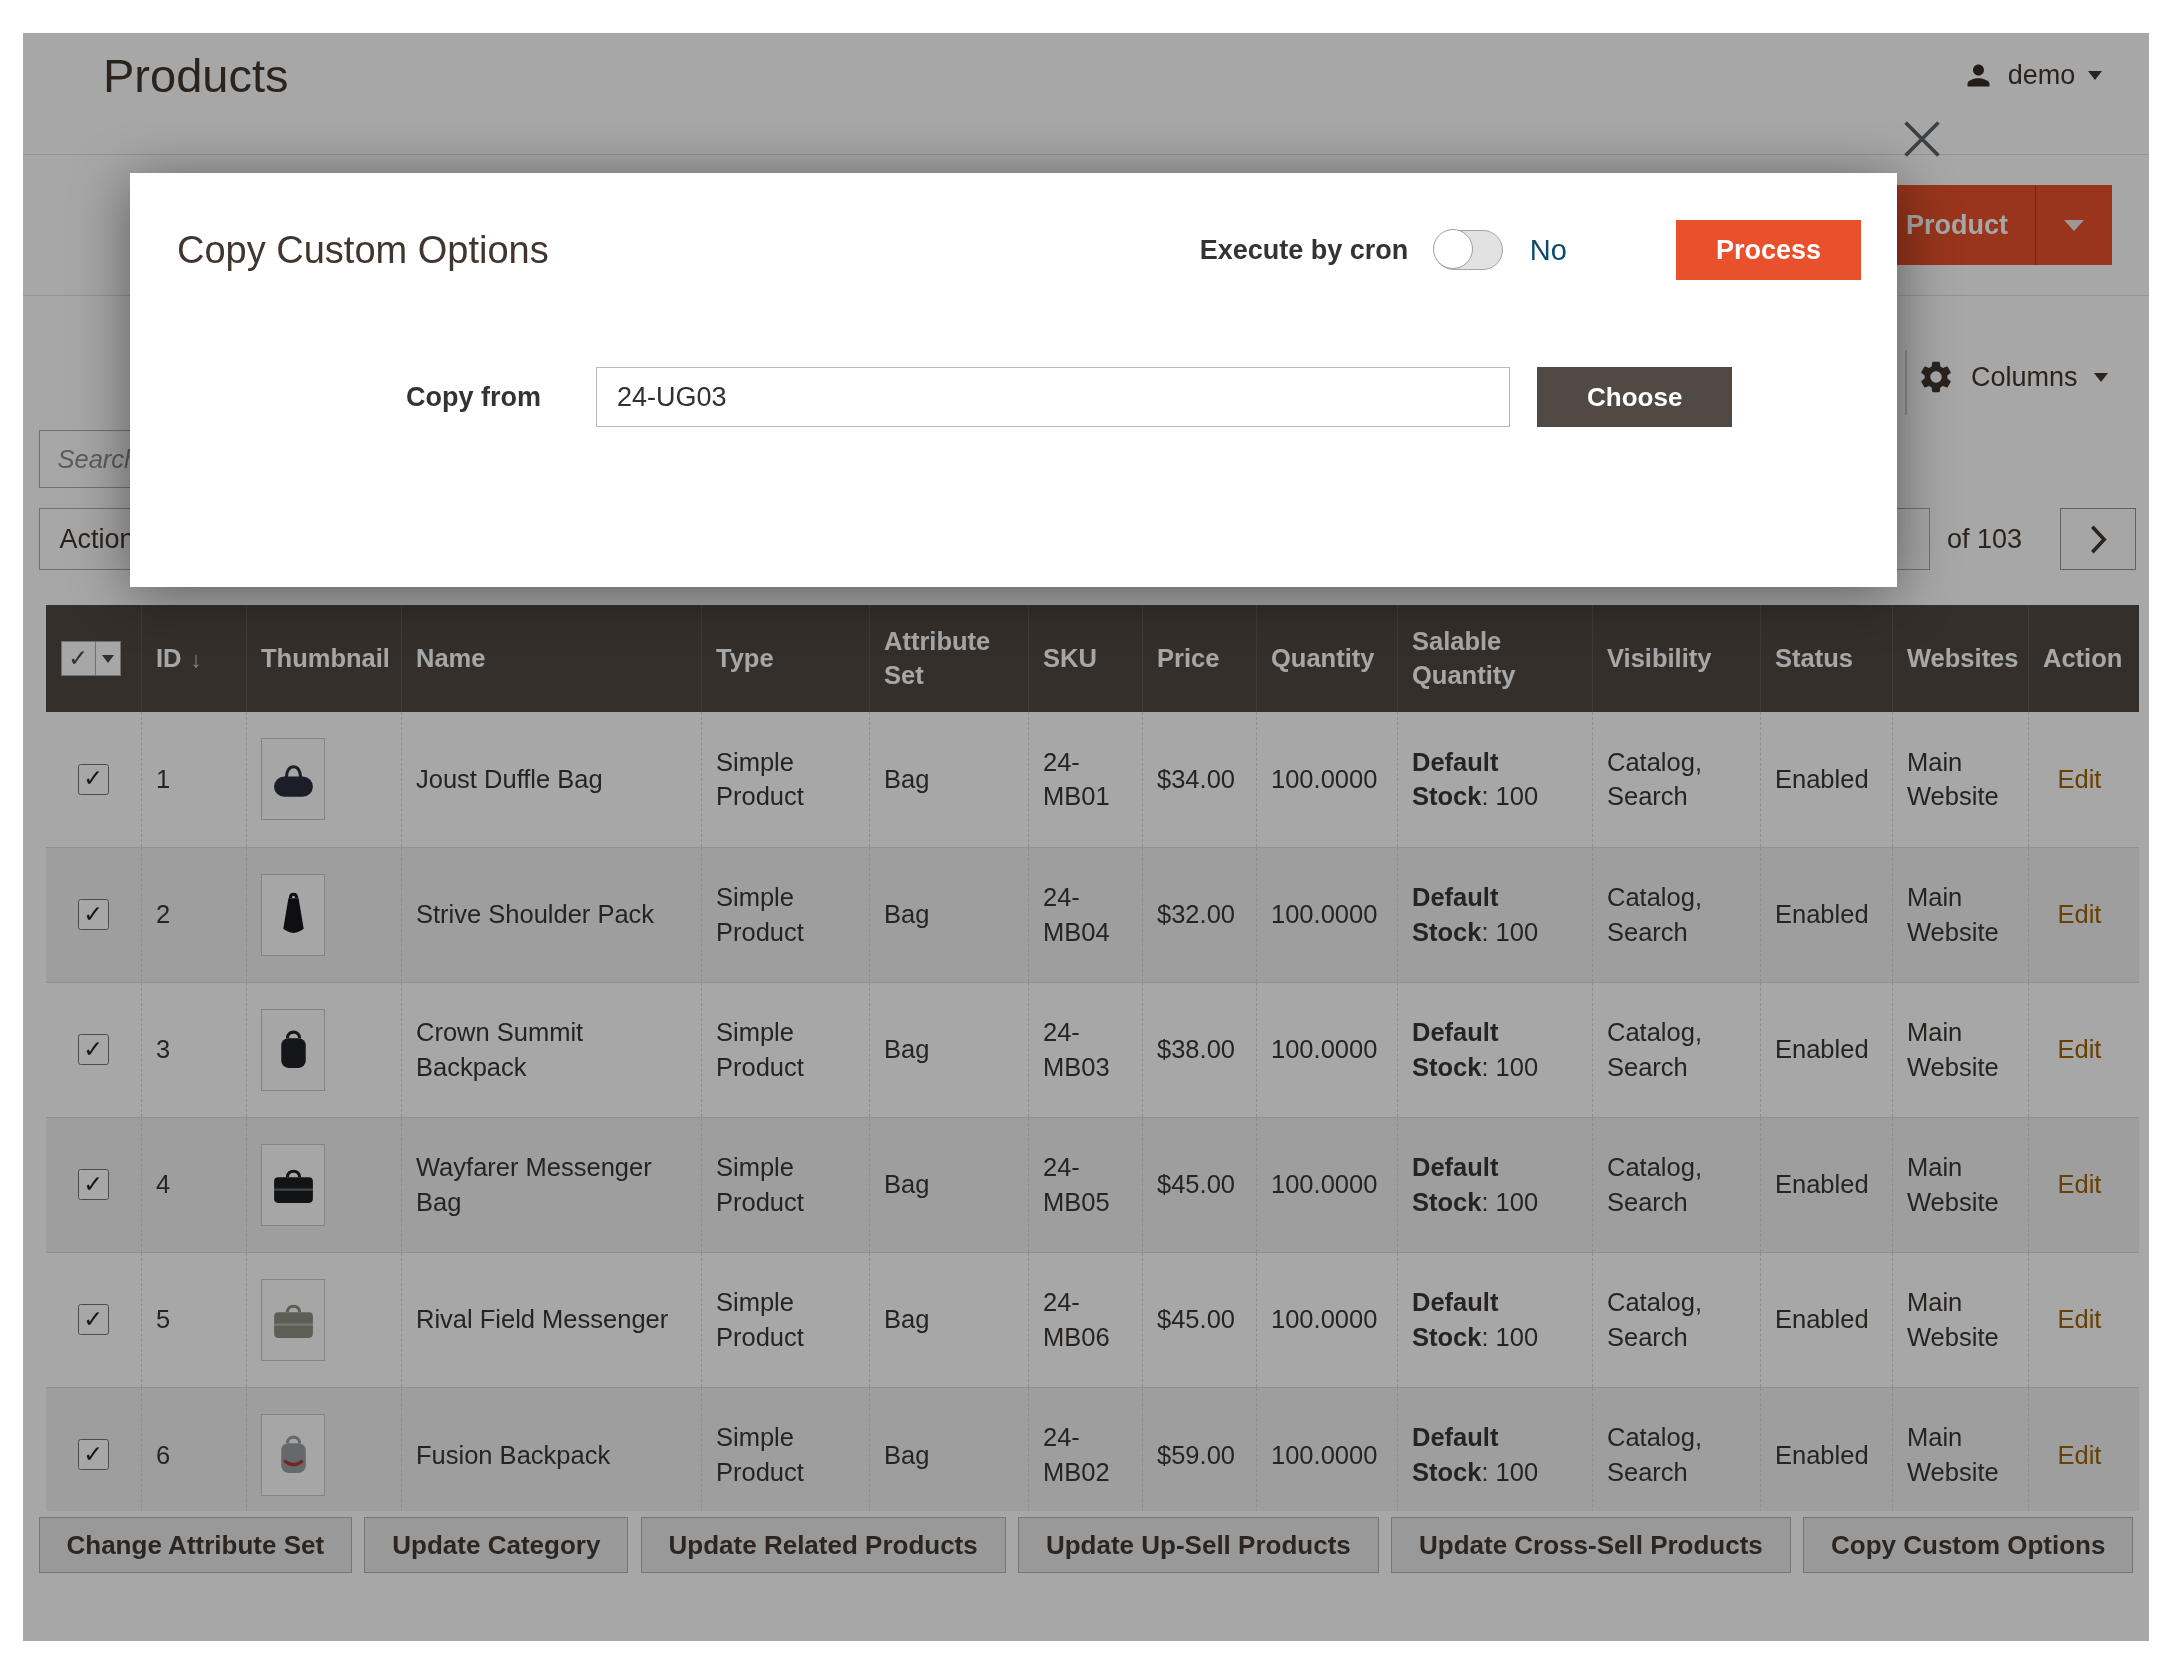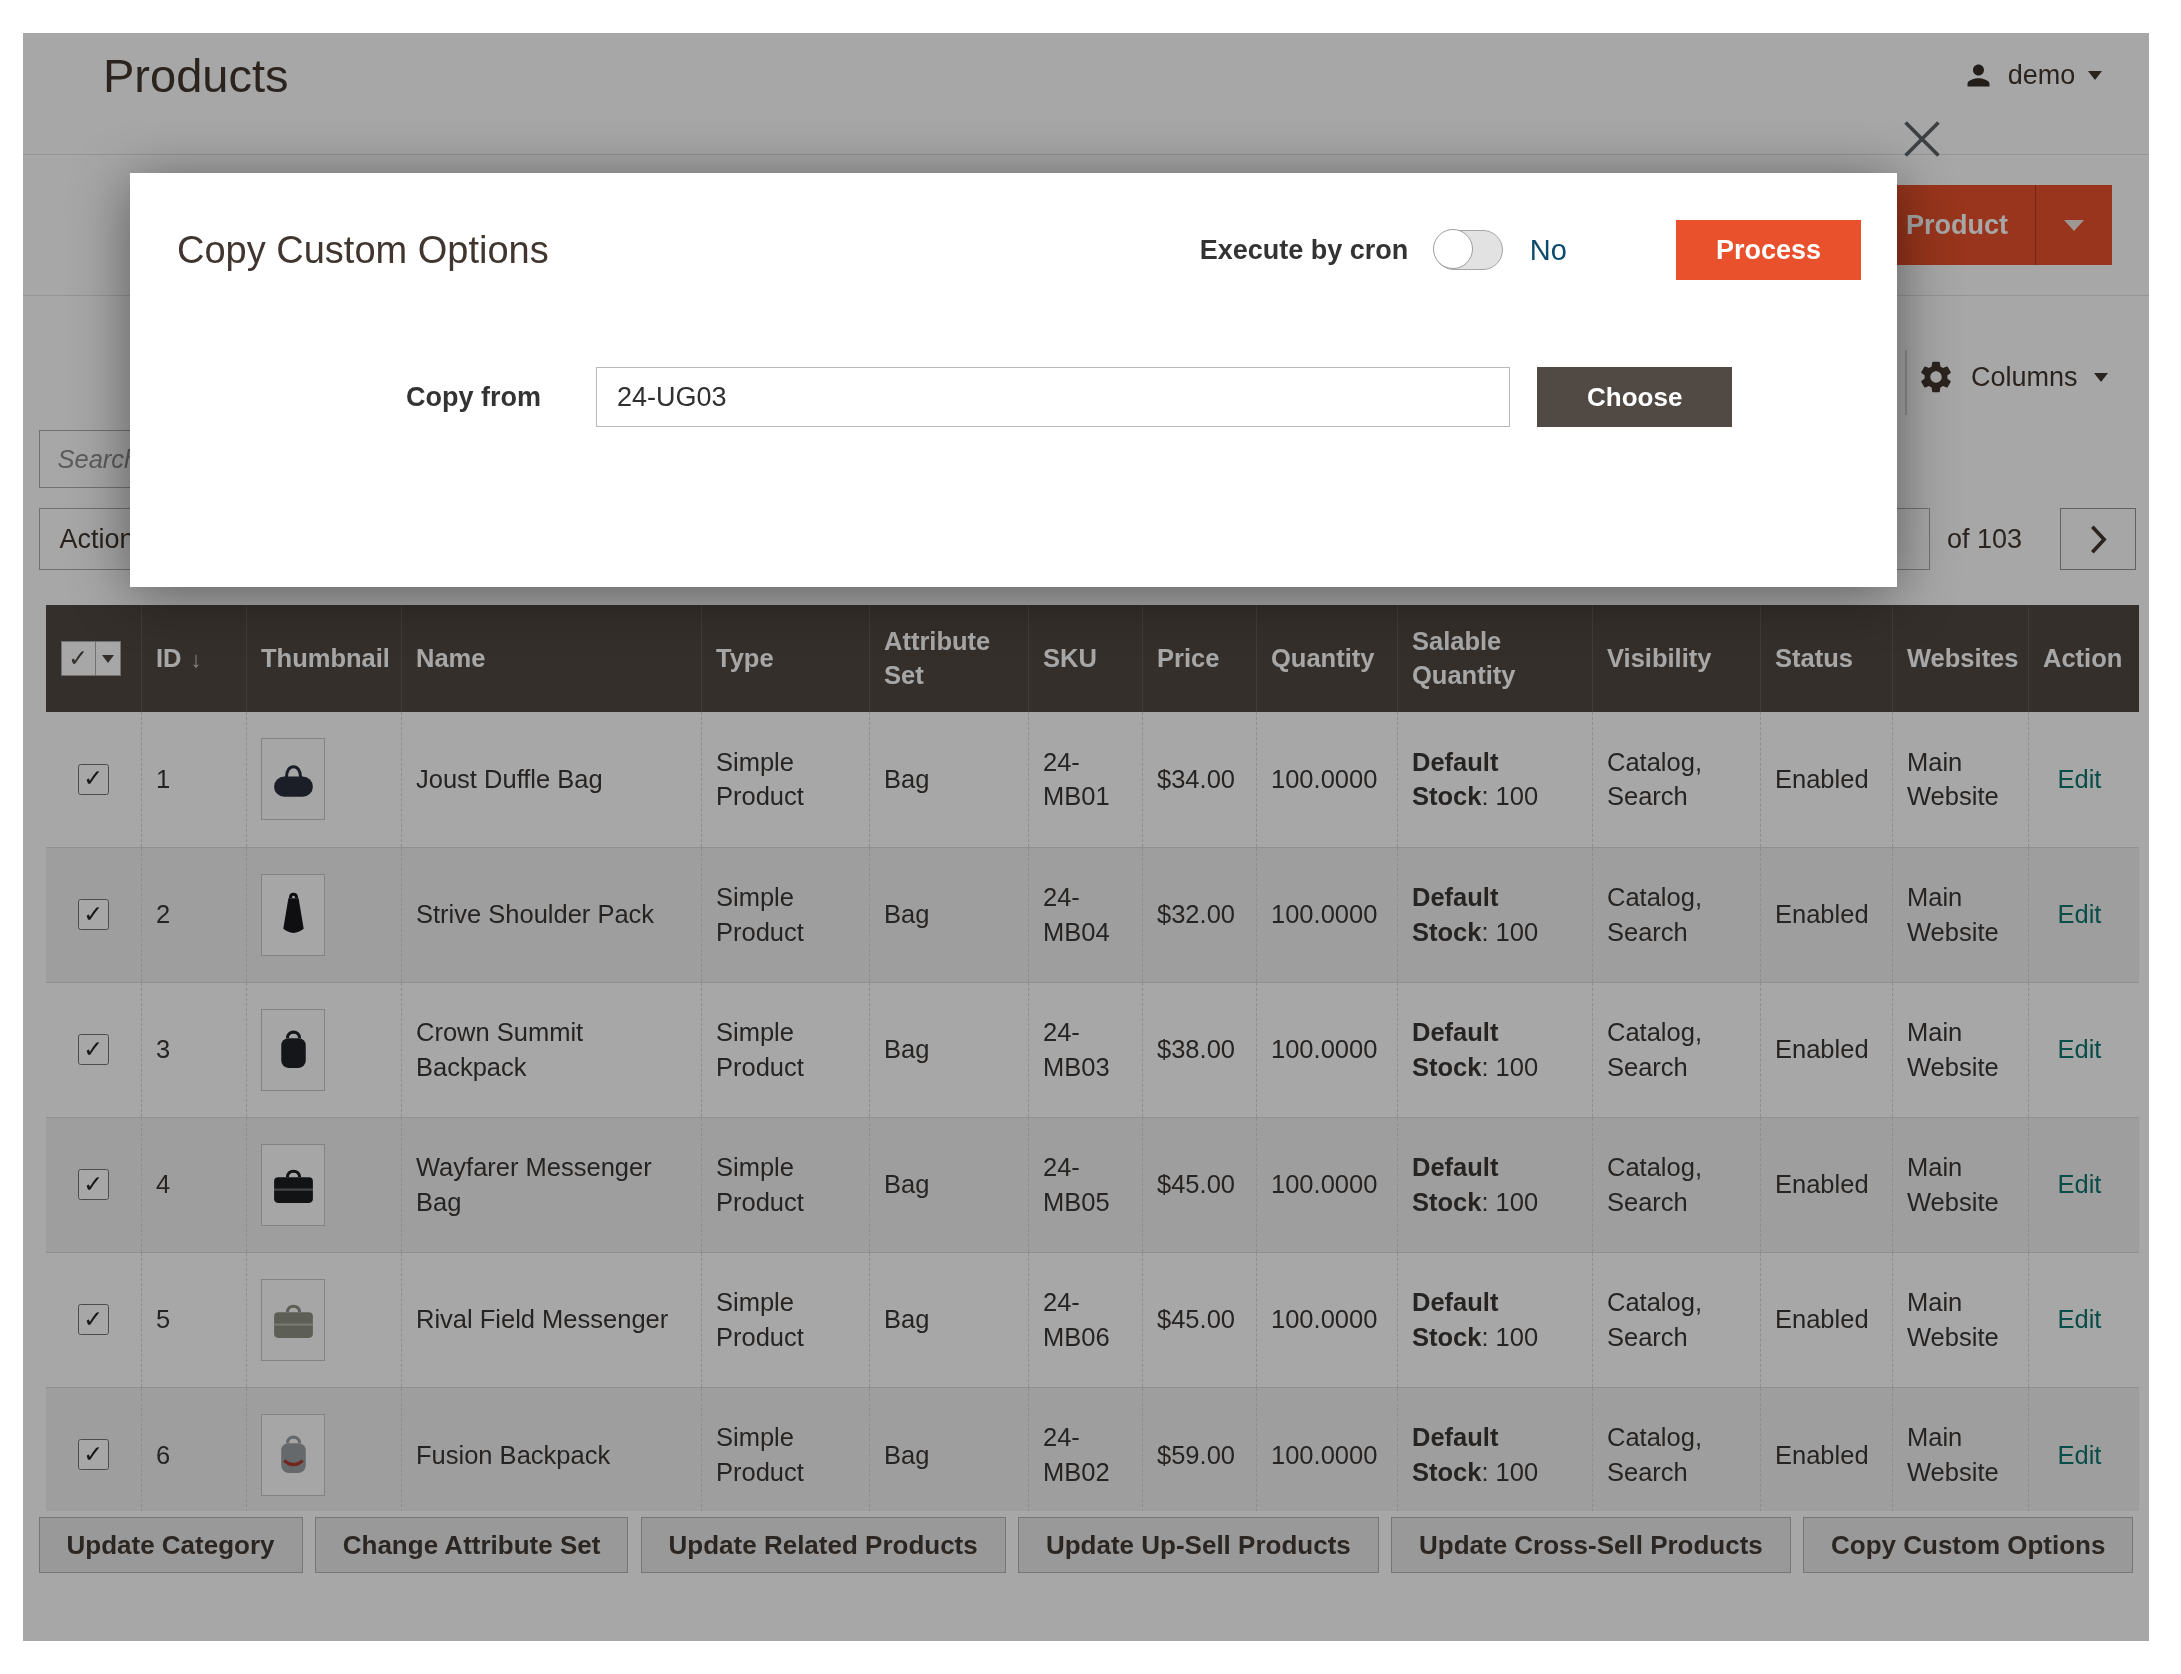--- a/index.html
+++ b/index.html
@@ -40,21 +40,21 @@
   tbody td + td{border-left:1.8px dashed #d8d8d8;}
   .sortarrow{font-size:22px;color:#cfc8c2;margin-left:9px;font-weight:400;}
   .selctl{display:flex;width:60px;height:35px;background:#fff;border:1.8px solid #adadad;box-sizing:border-box;}
   .selchk{flex:1;display:flex;align-items:center;justify-content:center;color:#514943;font-size:23.6px;font-weight:700;border-right:1.8px solid #adadad;}
   .seldd{width:23.6px;display:flex;align-items:center;justify-content:center;}
   .seldd .caret-down{border-left-width:6.4px;border-right-width:6.4px;border-top-width:8.2px;}
   .rowchk{display:flex;width:31px;height:31px;border:1.8px solid #757575;border-radius:2.7px;background:#fff;align-items:center;justify-content:center;font-size:23.6px;font-weight:700;color:#262626;cursor:pointer;box-sizing:border-box;}
   .td-check{text-align:center;}
   .td-check .rowchk{margin:0 auto;}
   .thumb{display:flex;width:62px;height:80px;border:1.8px solid #c9c9c9;background:#fdfdfd;align-items:center;justify-content:center;}
-  .edit{color:#0f766e;cursor:pointer;text-decoration:none;padding-left:14.5px;}
+  .edit{color:#a16207;cursor:pointer;text-decoration:none;padding-left:14.5px;}
   
   .footerbar{position:absolute;left:0;top:1478px;width:100%;height:130px;background:#fff;box-sizing:border-box;padding:6.4px 15.5px 0 15.5px;}
   .frow{display:flex;justify-content:space-between;margin-bottom:12.7px;}
   .fbtn{height:56px;display:flex;align-items:center;padding:0 27px;background:#eaeaea;border:1.8px solid #b5b5b5;box-sizing:border-box;font-size:26px;font-weight:600;color:#433b35;cursor:pointer;white-space:nowrap;}
   
   .dim{position:absolute;left:23px;top:33px;width:2126px;height:1608px;background:rgba(0,0,0,0.345);z-index:10;}
   .modal-close{position:absolute;left:1901px;top:118px;z-index:30;cursor:pointer;}
   .modal{position:absolute;left:130px;top:173px;width:1767px;height:414px;background:#fff;z-index:20;box-shadow:0 7.3px 55px rgba(0,0,0,0.45);box-sizing:border-box;}
   .mhead{display:flex;align-items:center;padding:47px 36px 0 47px;}
   .mtitle{margin:0;font-size:38px;font-weight:400;color:#41362f;flex:none;}
@@ -319,22 +319,22 @@
     <td>Enabled</td>
     <td>Main Website</td>
     <td class="td-action"><a class="edit">Edit</a></td>
   </tr>
 </tbody>
     </table>
   </div>
 
   <div class="footerbar">
     <div class="frow">
+        <button class="fbtn">Change Attribute Set</button>
         <button class="fbtn">Update Category</button>
-        <button class="fbtn">Change Attribute Set</button>
         <button class="fbtn">Update Related Products</button>
         <button class="fbtn">Update Up-Sell Products</button>
         <button class="fbtn">Update Cross-Sell Products</button>
         <button class="fbtn">Copy Custom Options</button>
       </div>
   </div>
 
 </div>
 
 <div class="dim"></div>

